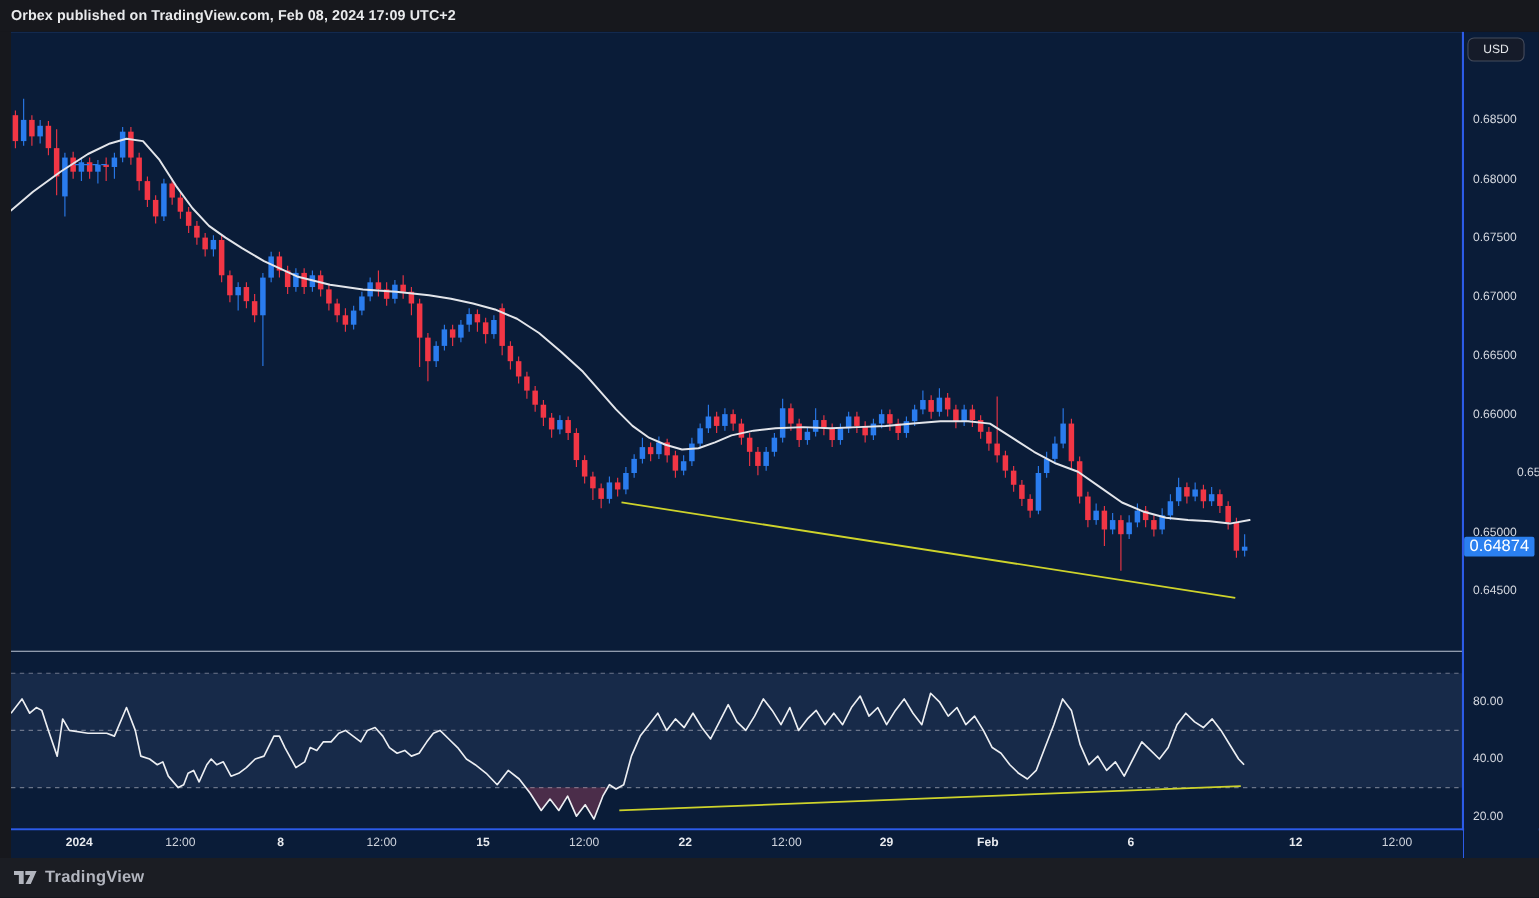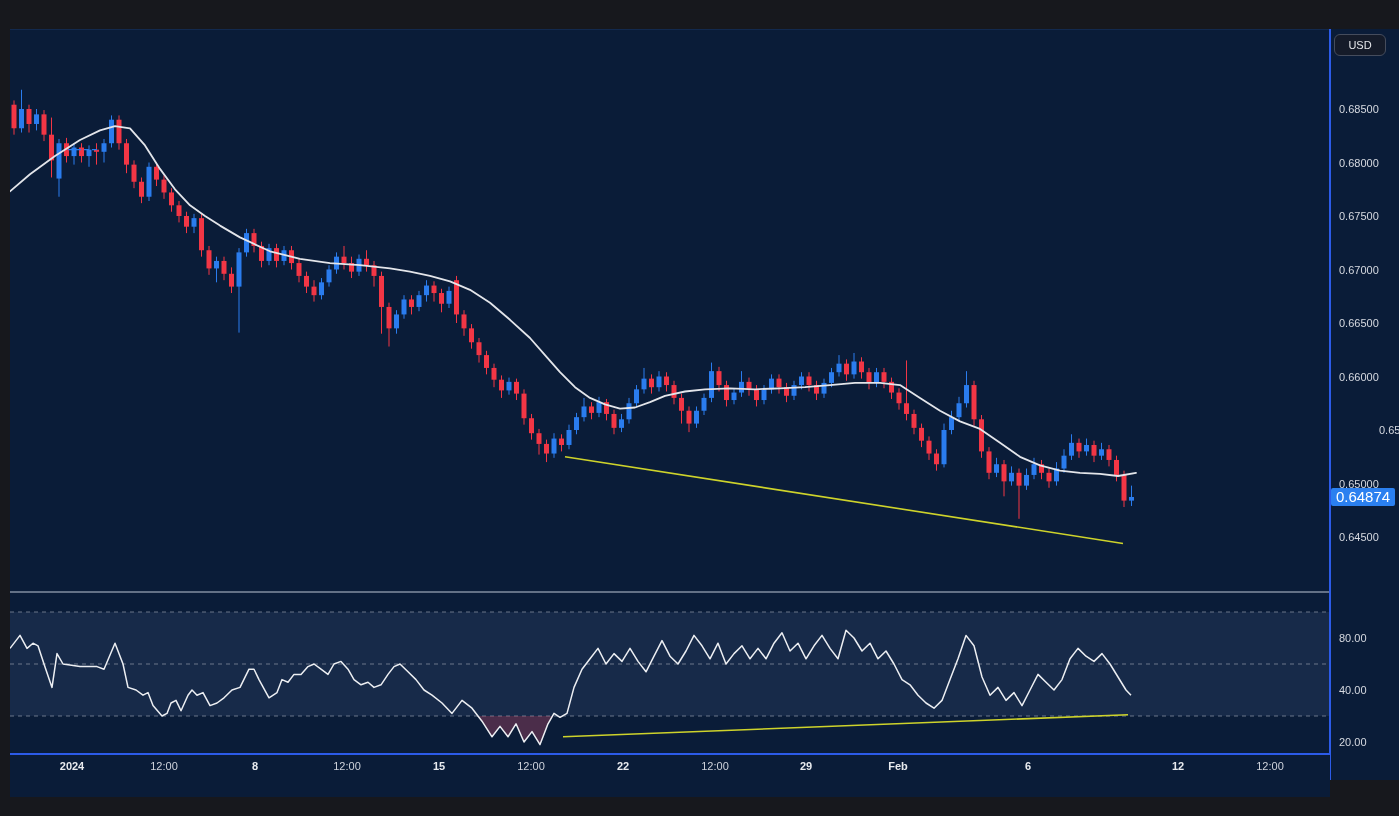--- a/index.html
+++ b/index.html
@@ -32,20 +32,23 @@
   .bottom-bar { position:absolute; left:0; top:780px; width:1399px; height:36px; background:#1b1d23; }
   .brand { position:absolute; left:12px; top:8px; display:flex; align-items:center; gap:7px; }
   .brand svg { display:block; }
   .brand .brand-text { font-size:15px; font-weight:700; color:#b2b5be; letter-spacing:.2px; }
 </style>
 </head>
 <body>
 
 <div class="stage">
 
+  <div class="top-bar">
+    <span class="note">Orbex published on TradingView.com, Feb 08, 2024 17:09 UTC+2</span>
+  </div>
 
   <div class="pane-bg"></div>
 
   <svg id="chart-svg" viewBox="10 29 1320 751" preserveAspectRatio="none">
       <rect x="10" y="612" width="1320" height="104" fill="rgba(148,170,222,0.10)"></rect>
       <line x1="10" x2="1330" y1="612" y2="612" stroke="#7b8497" stroke-width="1" stroke-dasharray="4 4" stroke-opacity="0.85"></line>
       <line x1="10" x2="1330" y1="664" y2="664" stroke="#7b8497" stroke-width="1" stroke-dasharray="4 4" stroke-opacity="0.85"></line>
       <line x1="10" x2="1330" y1="716" y2="716" stroke="#7b8497" stroke-width="1" stroke-dasharray="4 4" stroke-opacity="0.85"></line>
       <line x1="10" x2="1330" y1="592" y2="592" stroke="rgba(222,228,240,0.85)" stroke-width="1"></line>
       <line x1="14" x2="14" y1="100.44000000000094" y2="134.68000000000075" stroke="#f23645" stroke-width="1"></line>
@@ -386,14 +389,23 @@
       <div class="t-tick" style="left: 521px;">12:00</div>
       <div class="t-tick major" style="left: 613px;">22</div>
       <div class="t-tick" style="left: 705px;">12:00</div>
       <div class="t-tick major" style="left: 796px;">29</div>
       <div class="t-tick major" style="left: 888px;">Feb</div>
       <div class="t-tick major" style="left: 1018px;">6</div>
       <div class="t-tick major" style="left: 1168px;">12</div>
       <div class="t-tick" style="left: 1260px;">12:00</div>
     </div>
 
+  <div class="bottom-bar">
+    <div class="brand">
+      <svg width="22" height="18" viewBox="0 0 30 20">
+        <path d="M1 3h12v16h-6V8H1z" fill="#b2b5be"></path>
+        <path d="M15 3h14l-7.2 16h-6.6l5.8-11H15z" fill="#b2b5be"></path>
+      </svg>
+      <span class="brand-text">TradingView</span>
+    </div>
+  </div>
 
 </div>
 
 </body></html>

